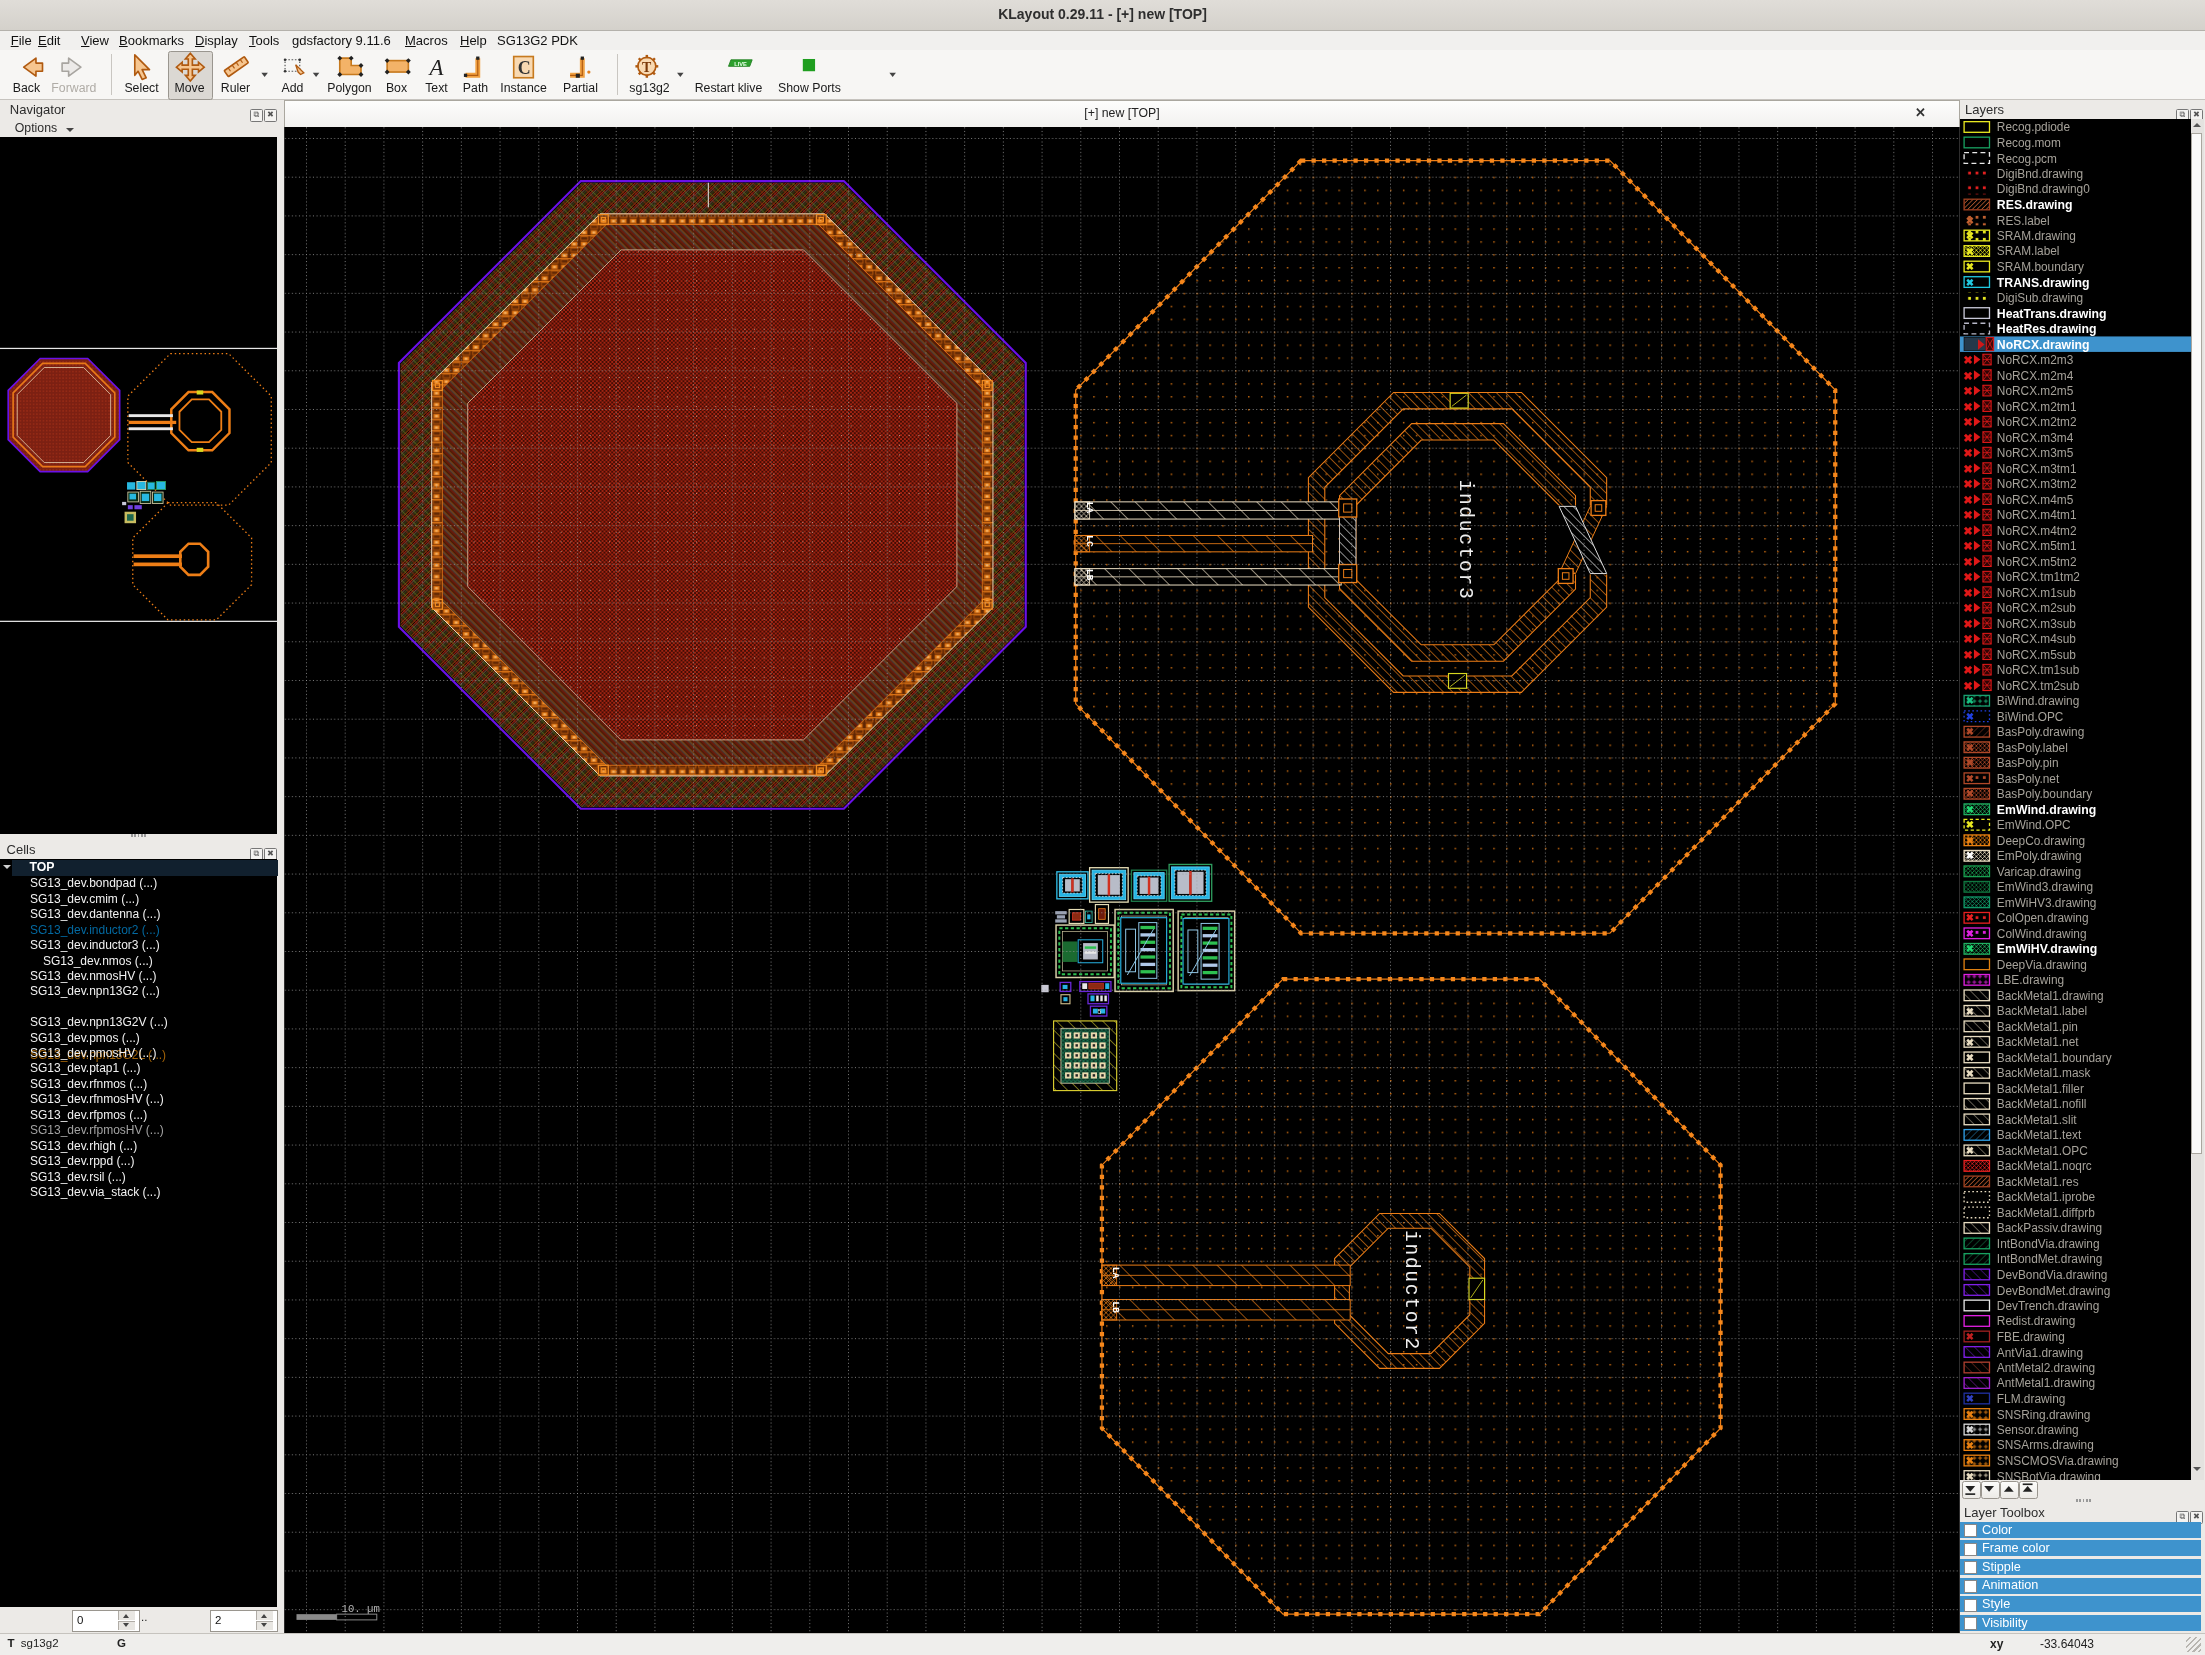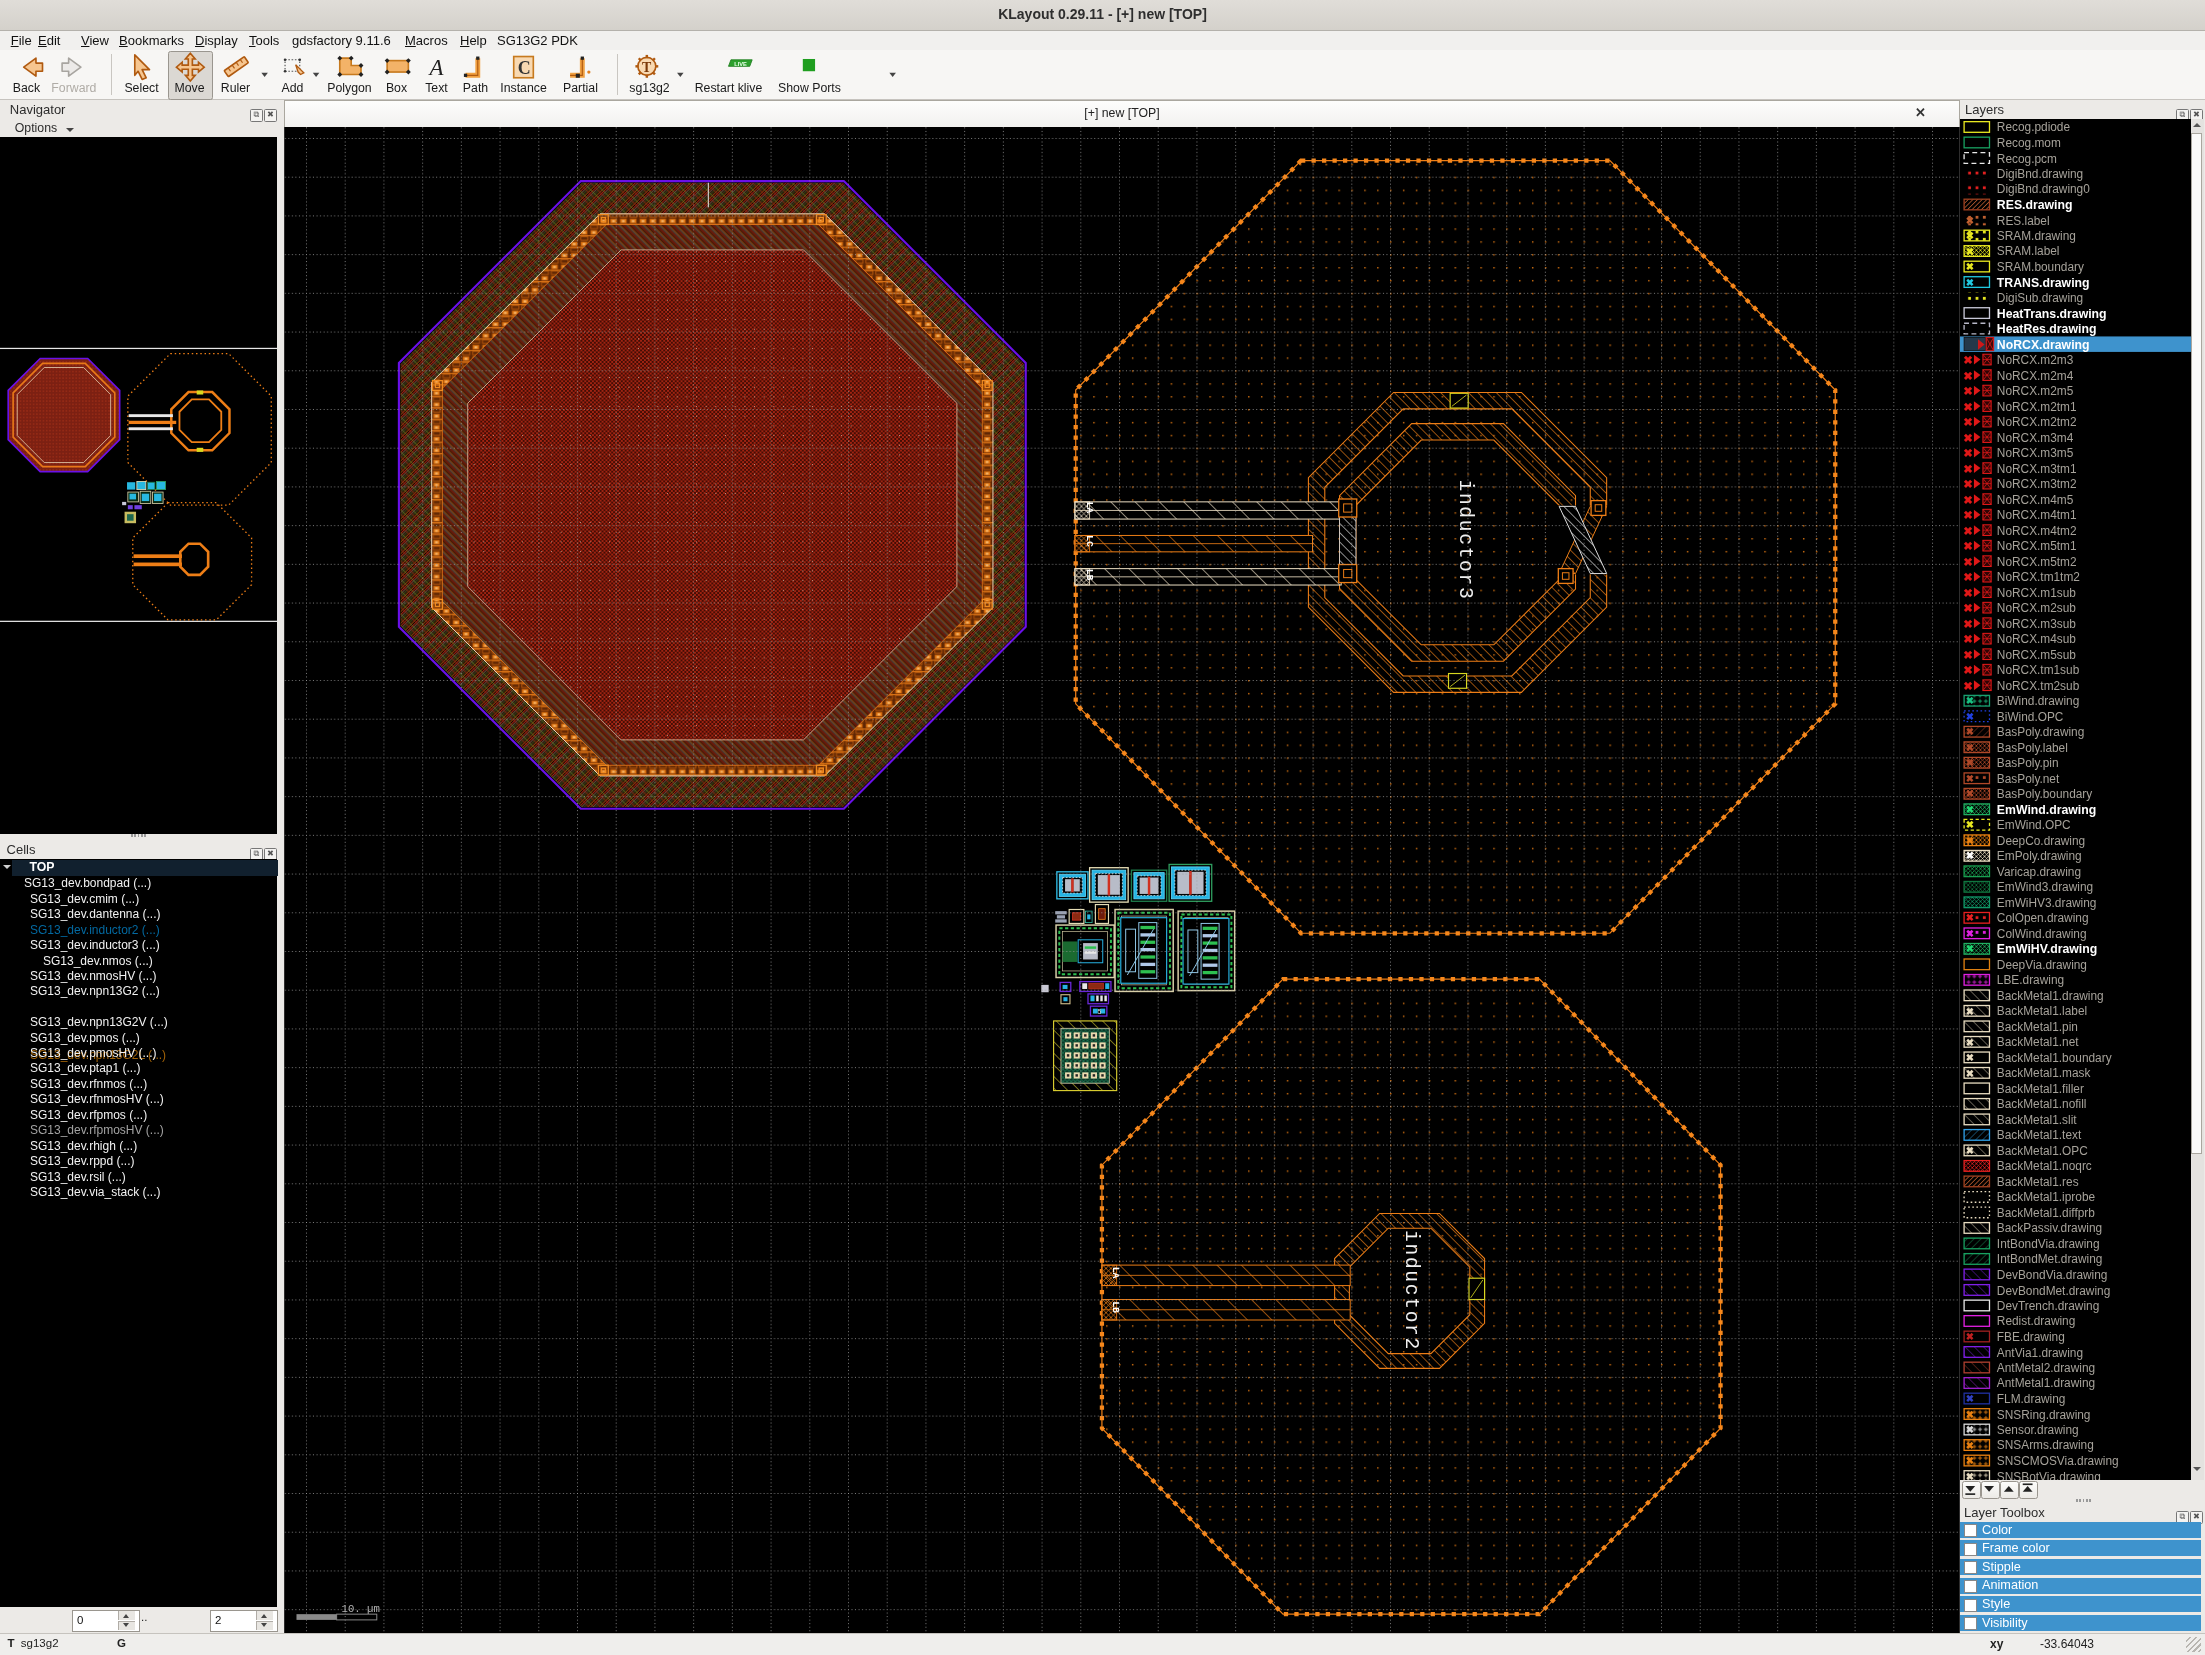--- a/index.html
+++ b/index.html
@@ -211,21 +211,21 @@
 <div class="abs" style="left:6.6px;top:842px;font-size:13px;color:#2c2c2c;">Cells</div>
 <div class="abs" style="left:250px;top:844px;"><span class="hdrico">⧉</span></div>
 <div class="abs" style="left:264px;top:844px;"><span class="hdrico">✖</span></div>
 
 <div class="abs" style="left:0;top:859px;width:277px;height:748px;background:#000;"></div>
 
 <div class="abs" style="left:11.5px;top:860px;width:266px;height:15.6px;background:#11202e;"></div>
 <div class="abs" style="left:3.3px;top:865px;width:0;height:0;border-top:4.9px solid #cfcfcf;border-left:4.1px solid transparent;border-right:4.1px solid transparent;"></div>
 <div class="abs" style="left:29.5px;top:860px;font-size:12.3px;font-weight:bold;color:#fff;">TOP</div>
 
-<div class="abs" style="left:24px;top:876px;font-size:12px;color:#f2f2f2;">SG13_dev.bondpad (...)</div>
+<div class="abs" style="left:30px;top:876px;font-size:12px;color:#f2f2f2;">SG13_dev.bondpad (...)</div>
 <div class="abs" style="left:30px;top:892px;font-size:12px;color:#f2f2f2;">SG13_dev.cmim (...)</div>
 <div class="abs" style="left:30px;top:907px;font-size:12px;color:#f2f2f2;">SG13_dev.dantenna (...)</div>
 <div class="abs" style="left:30px;top:923px;font-size:12px;color:#0369a1;">SG13_dev.inductor2 (...)</div>
 <div class="abs" style="left:30px;top:938px;font-size:12px;color:#f2f2f2;">SG13_dev.inductor3 (...)</div>
 <div class="abs" style="left:30px;top:954px;font-size:12px;color:#f2f2f2;margin-left:13px;">SG13_dev.nmos (...)</div>
 <div class="abs" style="left:30px;top:969px;font-size:12px;color:#f2f2f2;">SG13_dev.nmosHV (...)</div>
 <div class="abs" style="left:30px;top:984px;font-size:12px;color:#f2f2f2;">SG13_dev.npn13G2 (...)</div>
 <div class="abs" style="left:30px;top:1048px;font-size:12px;color:#a16207;">SG13_dev.npn13G2L (...)</div>
 <div class="abs" style="left:30px;top:1015px;font-size:12px;color:#f2f2f2;">SG13_dev.npn13G2V (...)</div>
 <div class="abs" style="left:30px;top:1031px;font-size:12px;color:#f2f2f2;">SG13_dev.pmos (...)</div>

